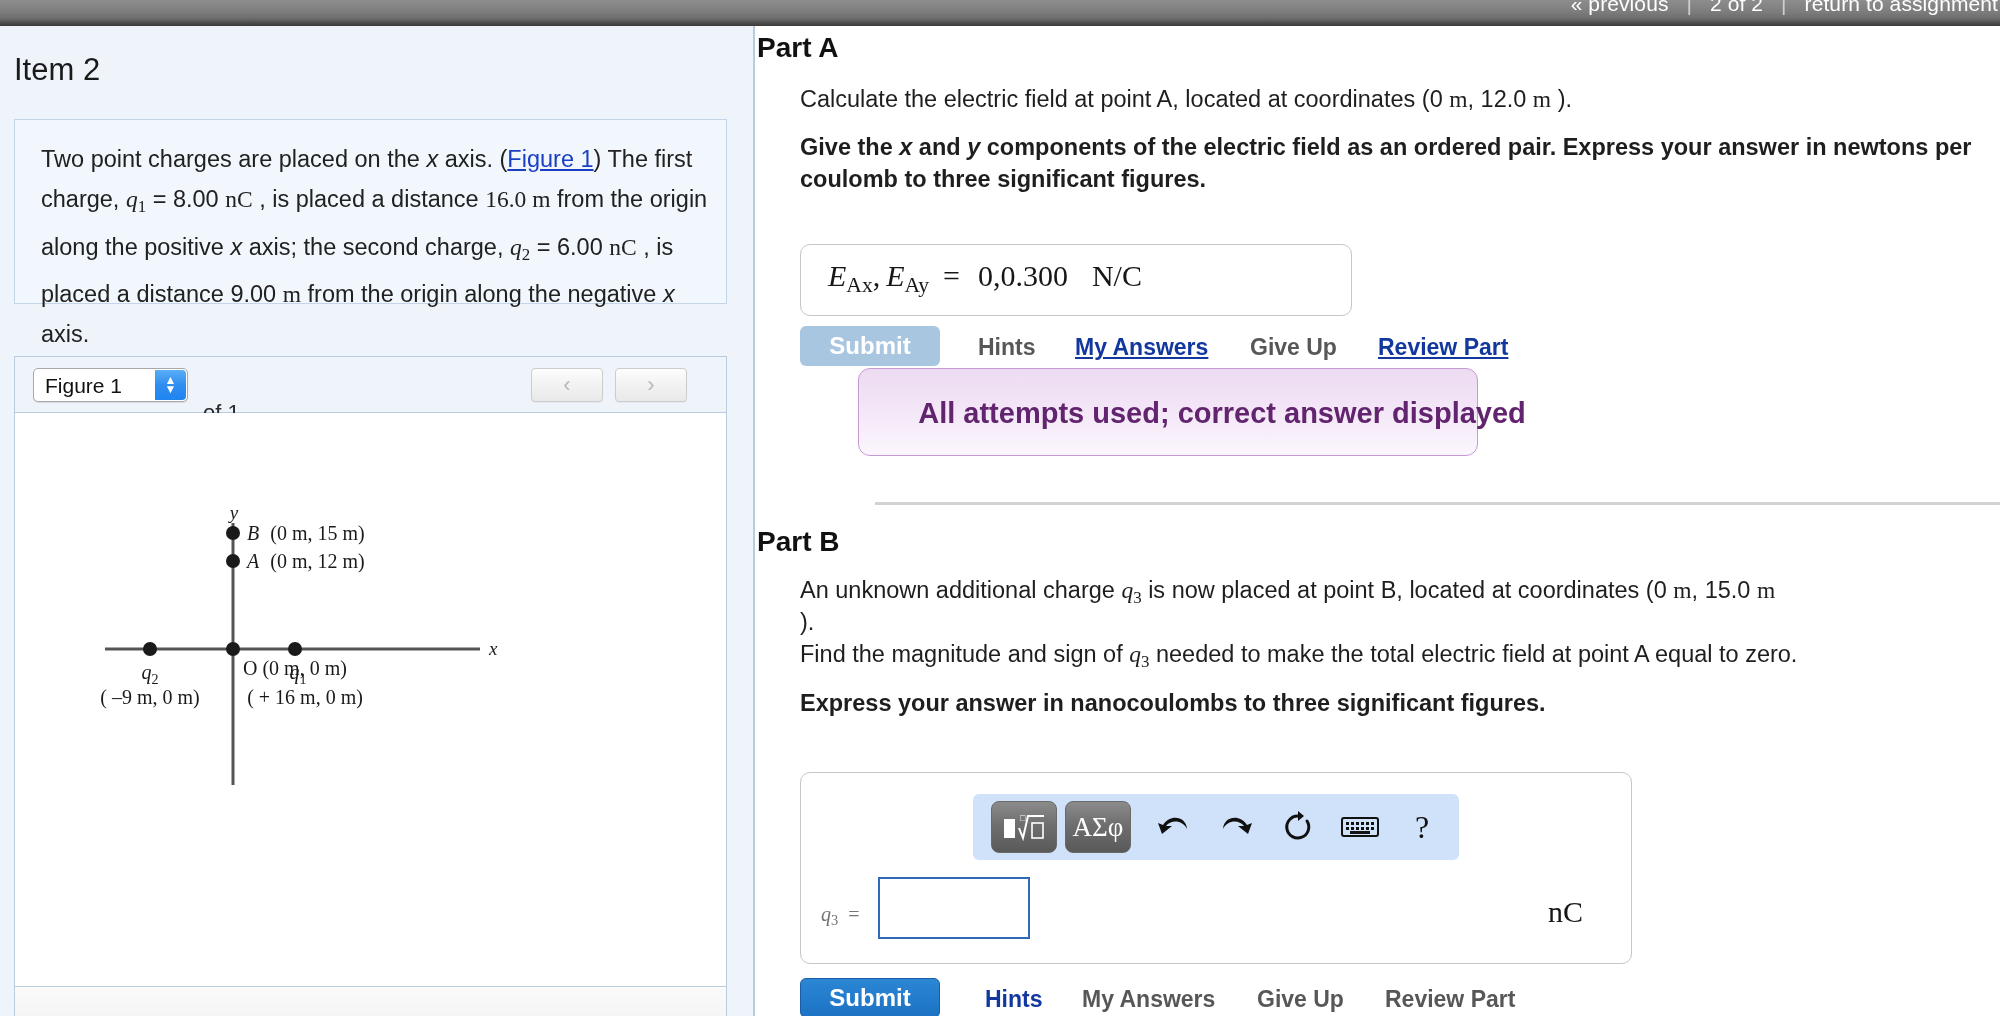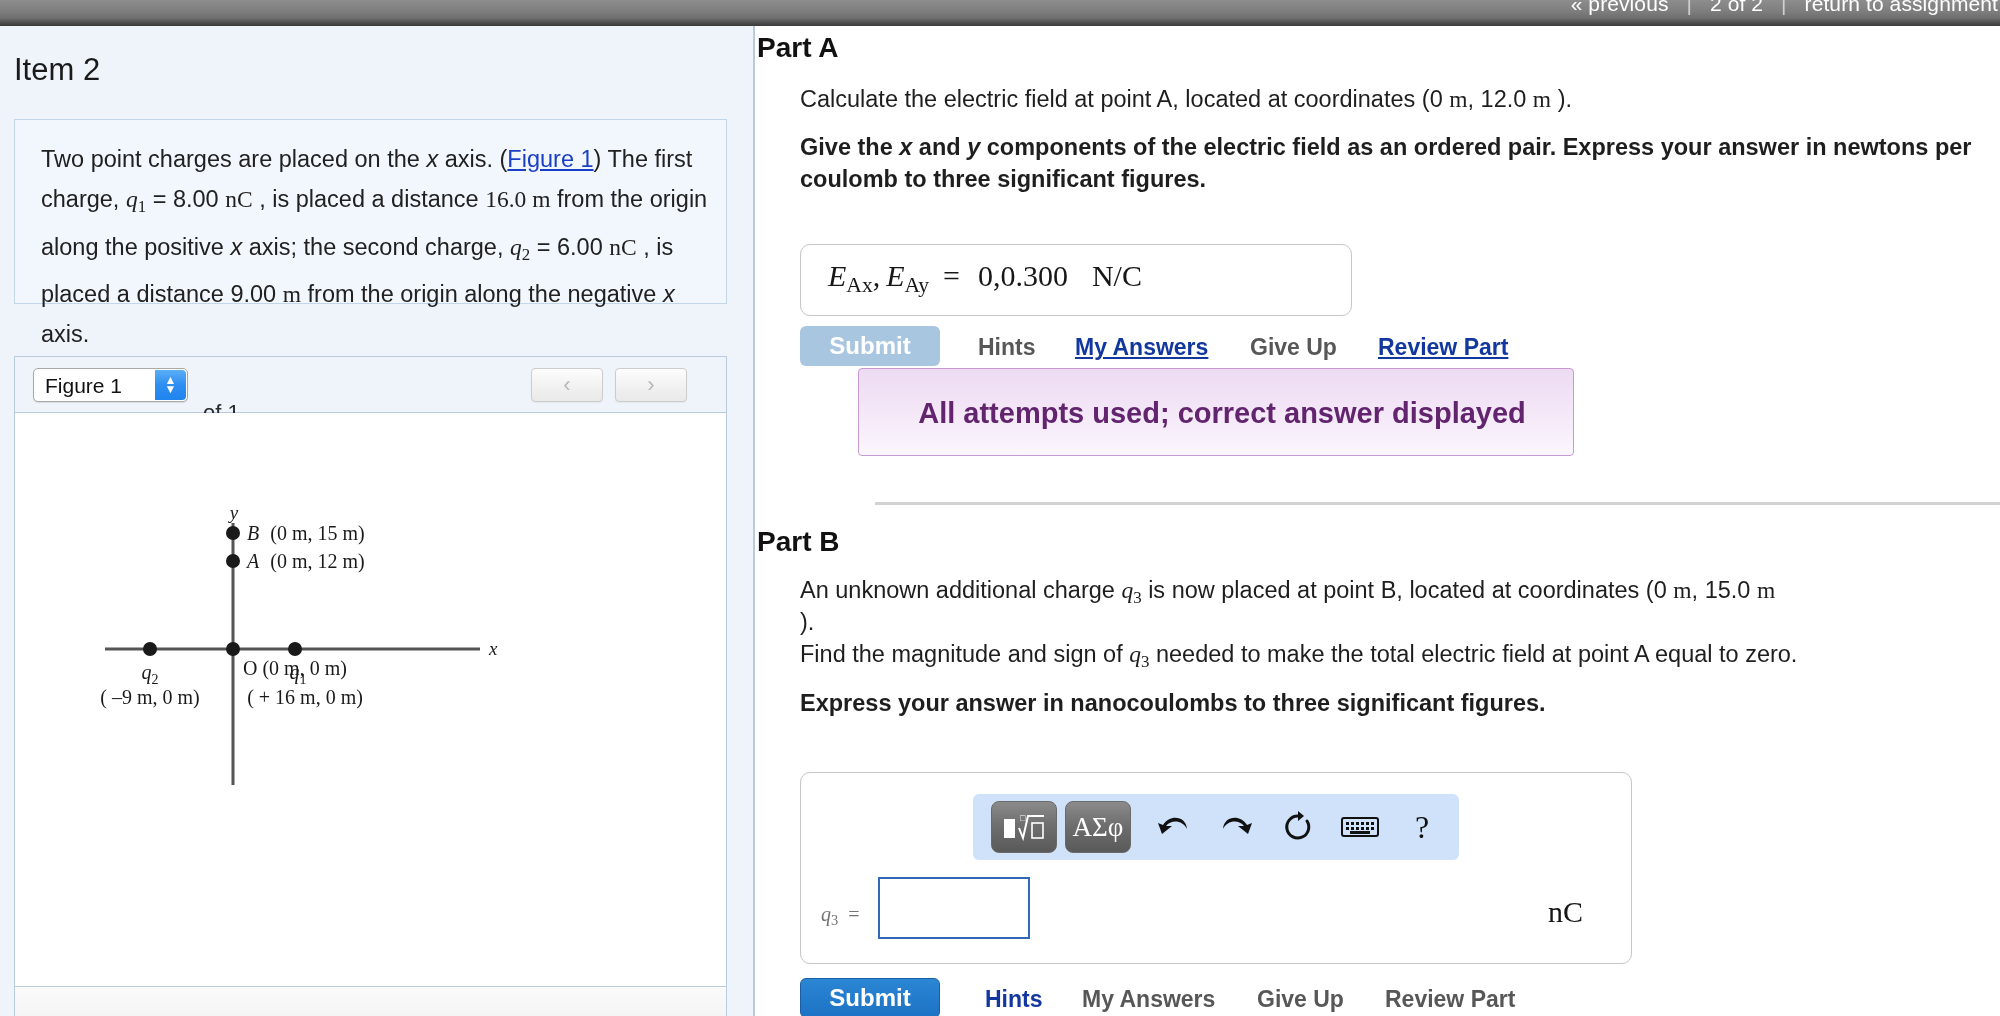--- a/index.html
+++ b/index.html
@@ -147,23 +147,23 @@
   }
   .linkitem {
     position: absolute; top: 8px; font-size: 23px; white-space: nowrap;
   }
   .linkitem.gray { color: #575757; font-weight: bold; }
   .linkitem.blue { color: #12379e; font-weight: bold; text-decoration: underline; }
   .linkitem.blue-nounder { color: #12379e; font-weight: bold; }
 
   
   #alertbox {
-    position: absolute; left: 858px; top: 368px; width: 716px; height: 88px;
+    position: absolute; left: 858px; top: 368px; width: 620px; height: 88px;
     background: linear-gradient(to bottom, #eddbf2 0%, #f3e6f7 45%, #fbf6fd 100%);
-    border: 1px solid #c79ad4; border-radius: 4px;
+    border: 1px solid #c79ad4; border-radius: 12px;
   }
   #alerttext {
     position: absolute; left: 0; top: 0; width: 726px; height: 88px;
     display: flex; align-items: center; justify-content: center;
     font-size: 29px; font-weight: bold; color: #62246e;
   }
   #divider {
     position: absolute; left: 875px; top: 502px; width: 1151px; height: 3px;
     background: #d2d2d2;
   }

